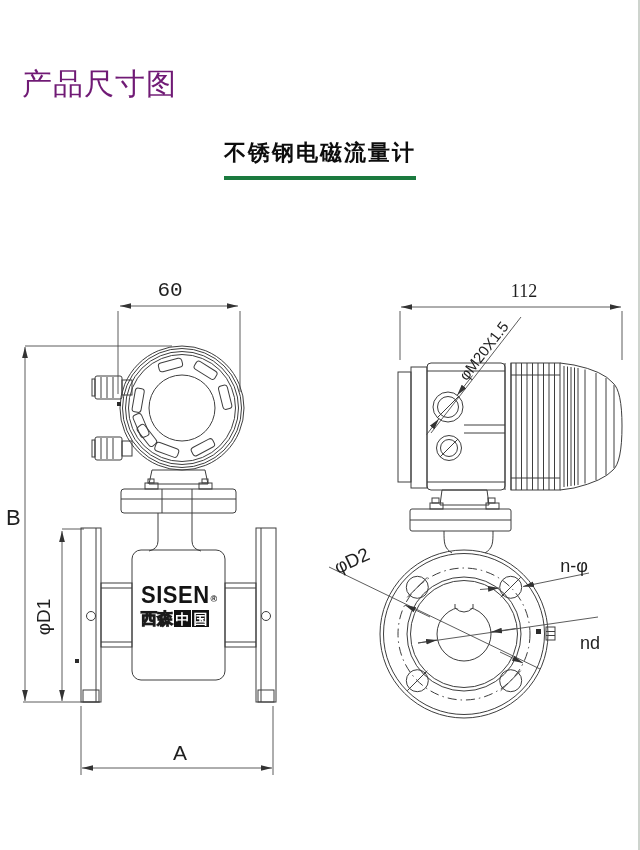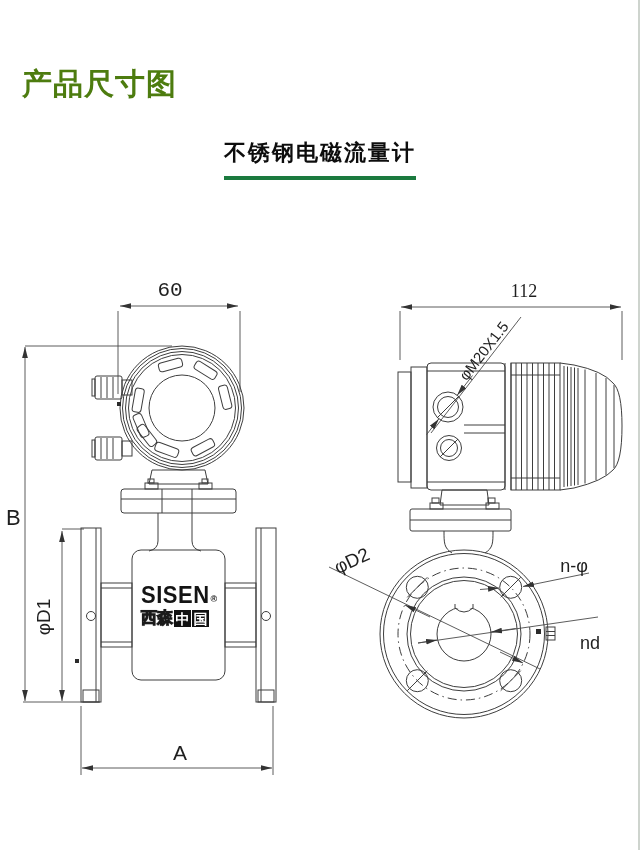--- a/index.html
+++ b/index.html
@@ -3,22 +3,22 @@
 <meta charset="utf-8">
 <style>
   html,body{margin:0;padding:0;}
   body{
     width:640px;height:850px;position:relative;background:#ffffff;
     font-family:"Liberation Sans","DejaVu Sans",sans-serif;
     overflow:hidden;color:#111;
   }
   .page-edge{position:absolute;right:0;top:0;width:2px;height:850px;background:#b3bdb3;opacity:.65;}
   .page-title{
-    position:absolute;left:22px;top:44px;font-size:30px;font-weight:bold;
-    letter-spacing:1px;color:#4d7c0f;white-space:nowrap;
+    position:absolute;left:22px;top:44px;font-size:30px;font-weight:normal;
+    letter-spacing:1px;color:#701a75;white-space:nowrap;
   }
   .subtitle-wrap{position:absolute;left:0;top:138px;width:640px;text-align:center;}
   .subtitle{
     display:inline-block;font-size:22px;font-weight:bold;letter-spacing:2px;
     color:#0d0d0d;border-bottom:4px solid #701a75;padding-bottom:8px;white-space:nowrap;
   }
   svg.drawing{position:absolute;left:0;top:0;}
   .dim{
     position:absolute;color:#1f1f1f;white-space:nowrap;text-align:center;
   }
@@ -42,21 +42,21 @@
   }
   .logo{
     position:absolute;left:141px;top:585px;width:80px;line-height:1;
   }
   .logo-top{position:relative;display:flex;align-items:flex-end;}
   .logo-sisen{
     font-size:22px;font-weight:900;letter-spacing:0.5px;color:#141414;
     transform:scaleY(1.05);
   }
   .logo-reg{font-size:9px;font-weight:bold;color:#141414;margin-left:1px;position:relative;top:-3px;}
-  .logo-bottom{display:flex;align-items:flex-start;margin-top:3px;}
+  .logo-bottom{display:flex;align-items:center;margin-top:3px;}
   .logo-cn-outline{
     font-size:16px;font-weight:bold;color:#ffffff;letter-spacing:0px;
     -webkit-text-stroke:1px #1a1a1a;text-shadow:0 0 1px #1a1a1a;
   }
   .logo-cn-box{
     width:17px;height:17px;background:#111;color:#fff;font-size:14px;font-weight:bold;
     display:inline-flex;align-items:center;justify-content:center;margin-left:1px;
   }
 </style>
 </head>

